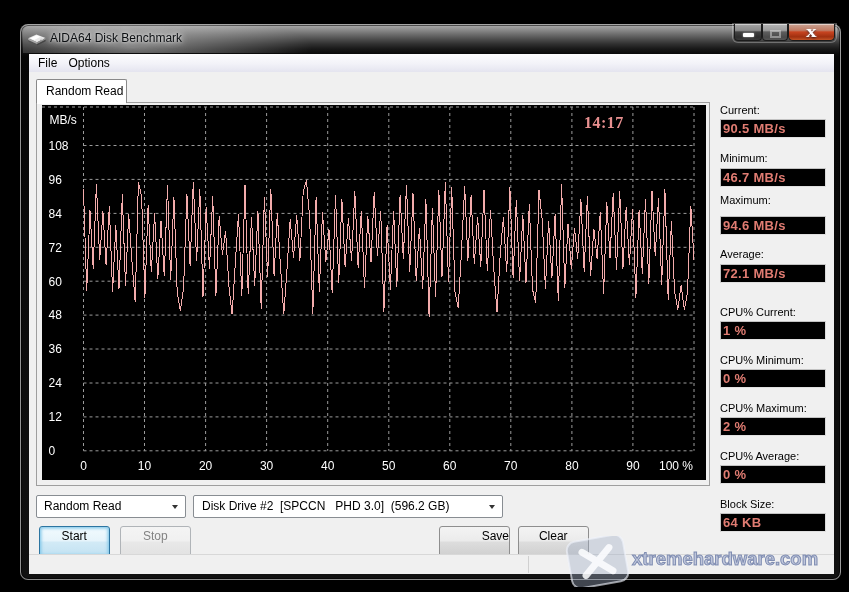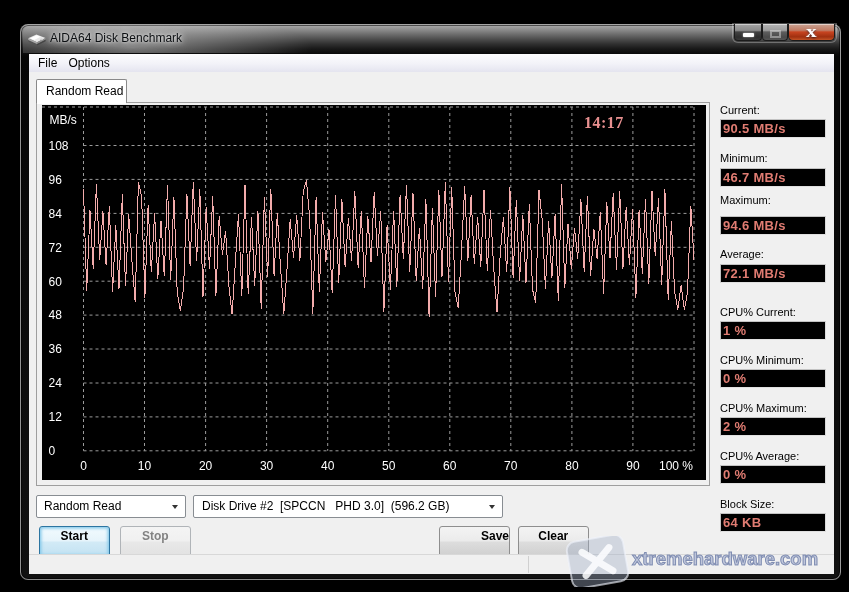--- a/index.html
+++ b/index.html
@@ -68,21 +68,21 @@
 .combo { position:absolute; top:494.5px; height:23px; background:#fff;
   border:1px solid #888d92; border-radius:2px; font-size:12px; color:#000; line-height:21px; }
 .combo .arr { position:absolute; right:7px; top:9px; width:0; height:0;
   border-left:3.5px solid transparent; border-right:3.5px solid transparent; border-top:4px solid #333; }
 #combo1 { left:36px; width:150px; padding-left:7px; }
 #combo2 { left:193px; width:310px; padding-left:8px; }
 
 
 .btn { position:absolute; top:525.5px; width:71.5px; height:31px; border-radius:3px;
   border:1px solid #8e8e8e; font-size:12px; color:#000; text-align:center; line-height:19px;
-  background:linear-gradient(180deg,#f3f3f3 0,#ebebeb 48%,#dddddd 52%,#cfcfcf 100%);font-weight:bold; }
+  background:linear-gradient(180deg,#f3f3f3 0,#ebebeb 48%,#dddddd 52%,#cfcfcf 100%); }
 #bstart { left:38.5px; border-color:#2d75a1;
   background:linear-gradient(180deg,#f2fafe 0,#e6f4fb 48%,#d2eaf6 52%,#c2e2f2 100%);
   box-shadow:inset 0 0 3px 1.5px #86c9ea; }
 #bstop { left:119.5px; border-color:#b0b4b8; color:#838383;
   background:linear-gradient(180deg,#f4f4f4 0,#f0f0f0 48%,#e8e8e8 52%,#e2e2e2 100%); }
 #bsave { left:438.5px;text-align:right; }
 #bclear { left:517.5px; }
 
 
 #status { left:28.5px; top:553.8px; width:805.5px; height:20.2px; background:#f0f0f0; border-top:1px solid #d8d8d8; }

